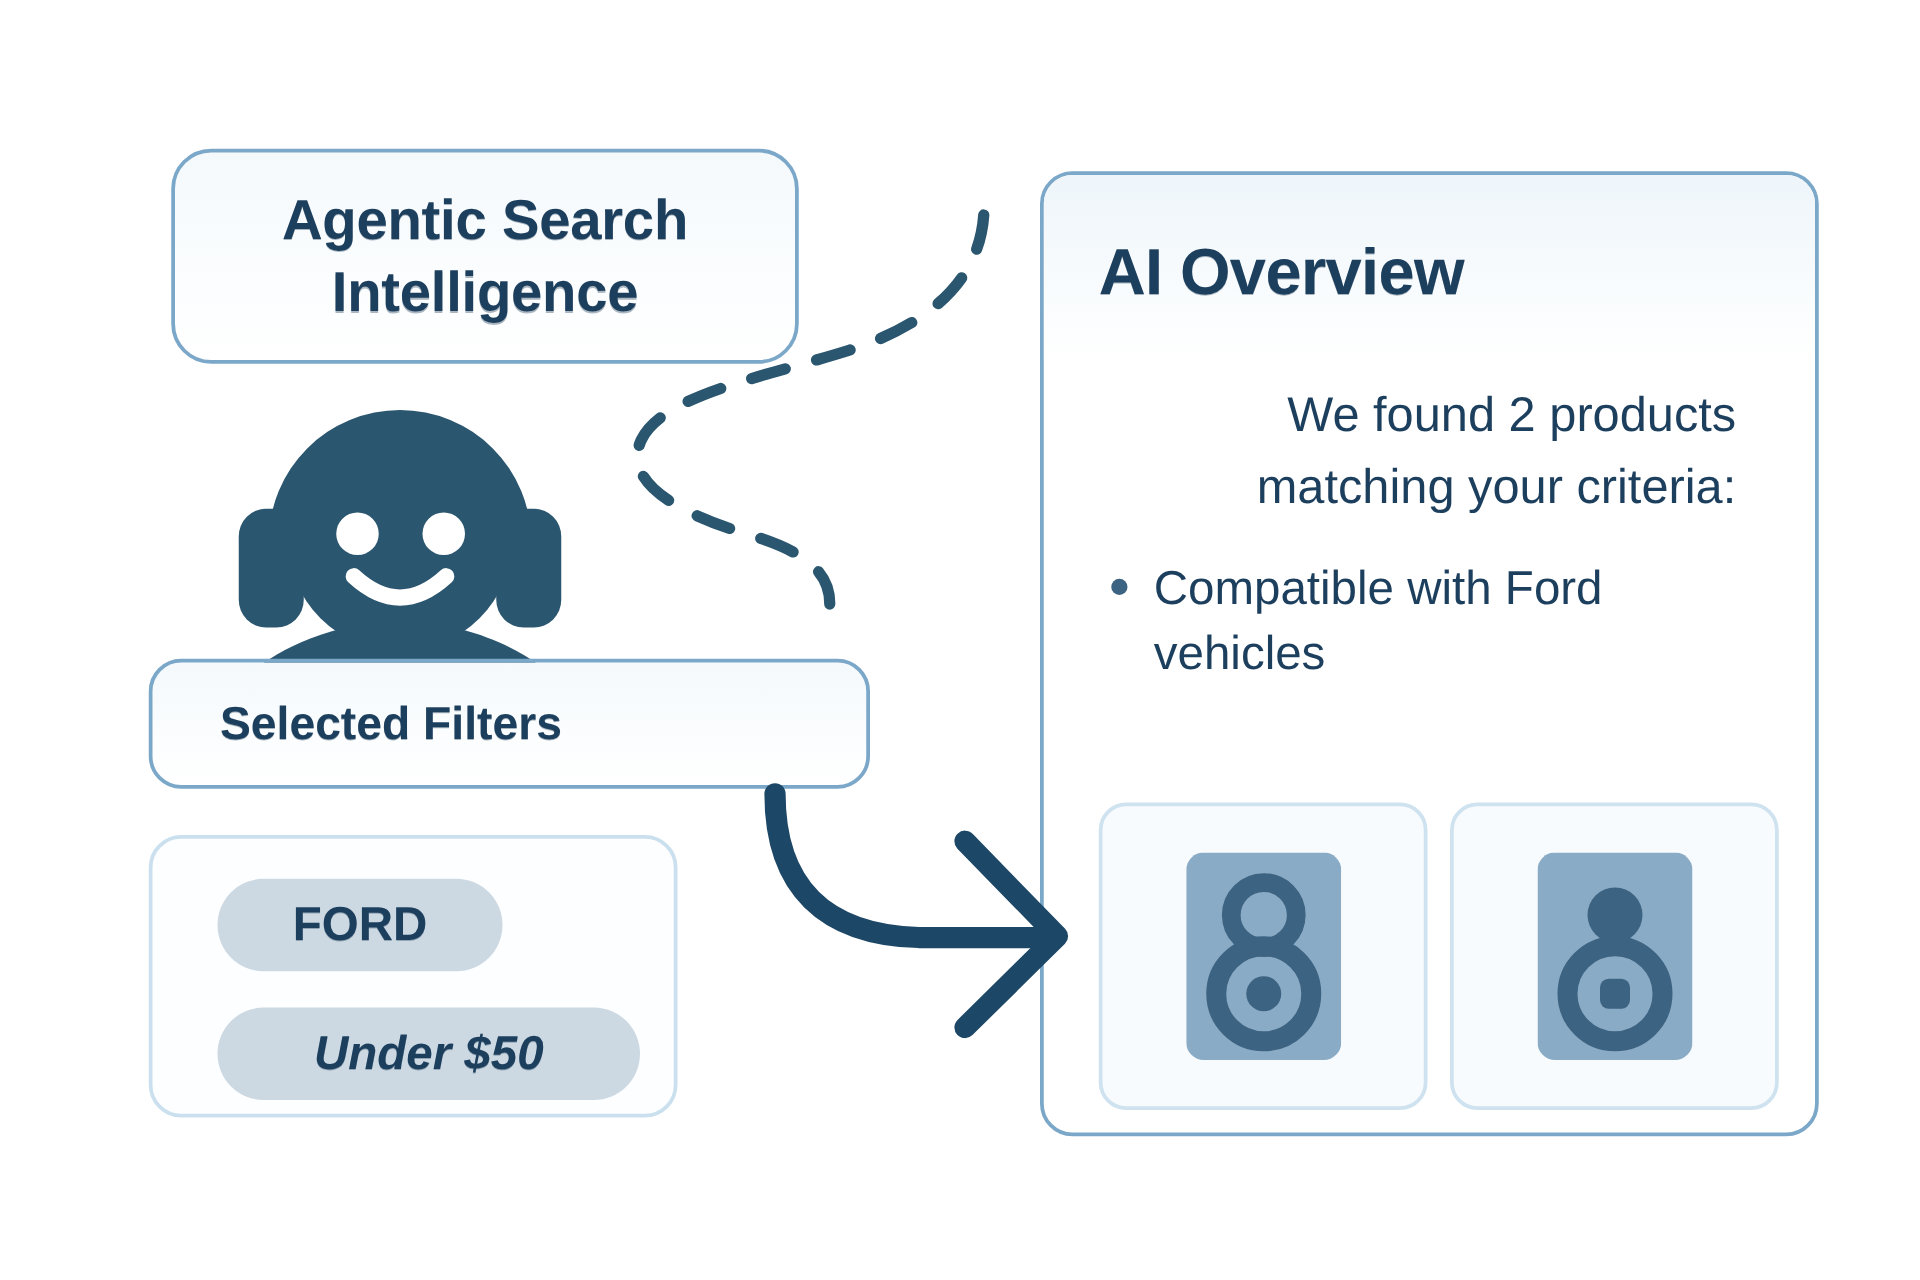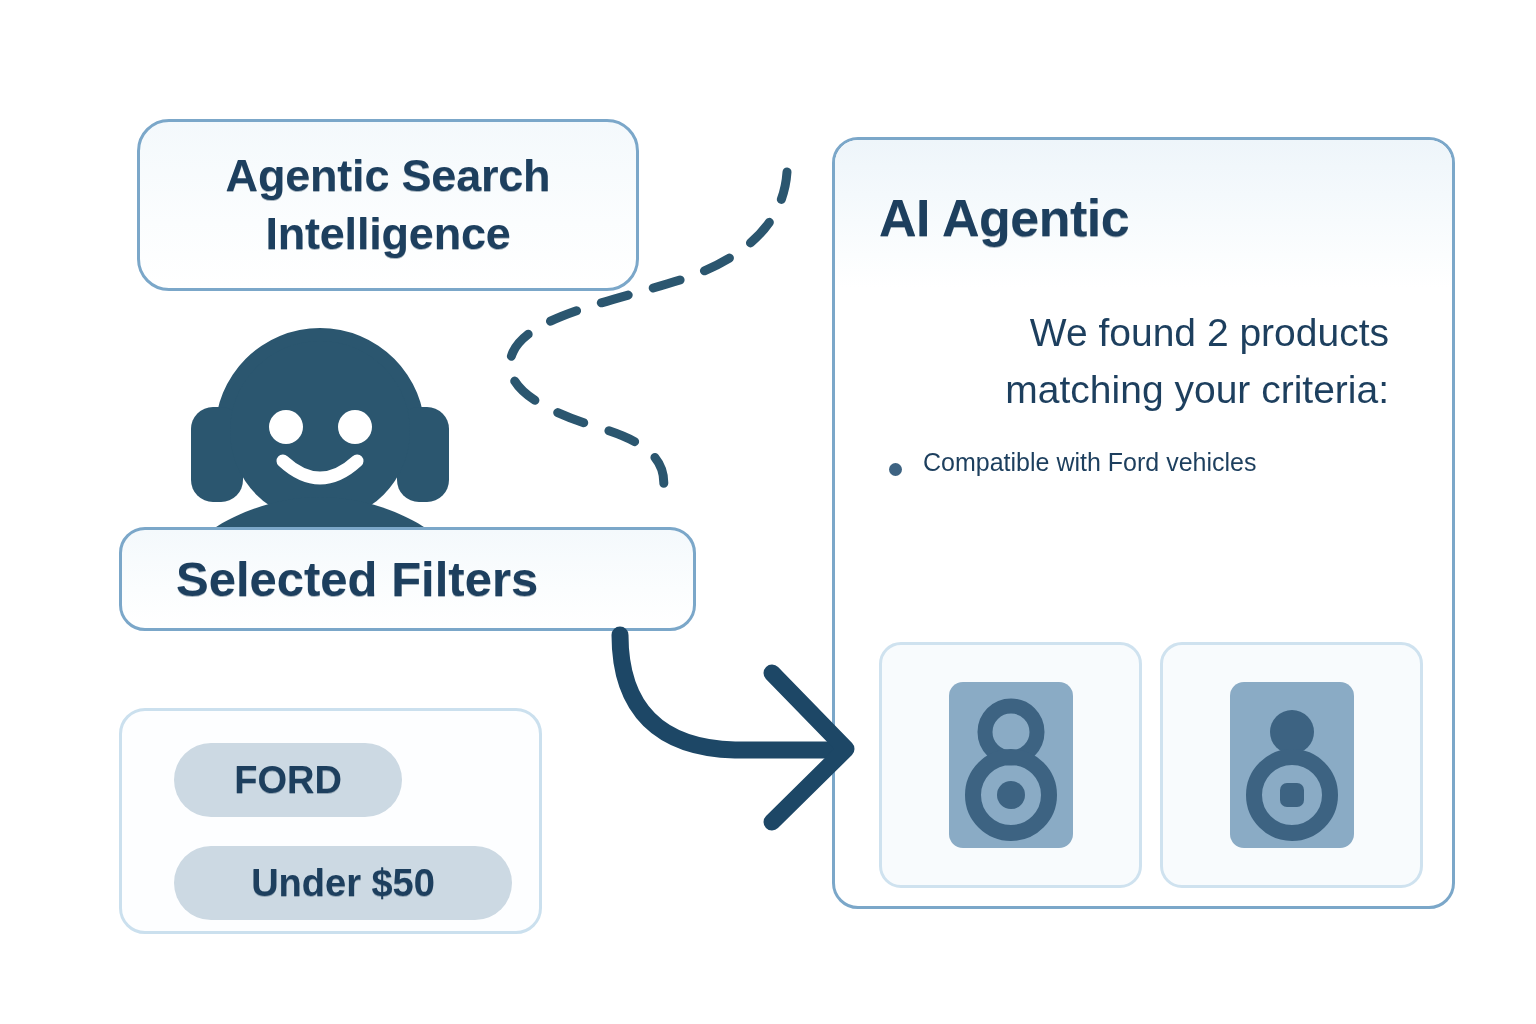--- a/index.html
+++ b/index.html
@@ -69,39 +69,38 @@
     left: 119px;
     top: 527px;
     width: 577px;
     height: 104px;
     border-radius: 26px;
     display: flex;
     align-items: center;
     z-index: 6;
   }
   #filters-card .filters-title {
-    font-size: 49px;
+    font-size: 37px;
     font-weight: bold;
     color: #1d3f5e;
     padding-left: 54px;
     text-shadow: 0 1px 0 rgba(16,48,74,0.35);
   }
 
   
   #chips-card {
     left: 119px;
     top: 668px;
     width: 423px;
     height: 226px;
     border: 3px solid #cbe0ee;
     border-radius: 26px;
     background: #fdfeff;
     padding-top: 22px;
     z-index: 5;
-    margin-top: 40px;
   }
   .chip {
     display: inline-flex;
     align-items: center;
     justify-content: center;
     background: #ccd9e3;
     border-radius: 40px;
     color: #1d3f5e;
     font-size: 38px;
     font-weight: bold;
@@ -114,20 +113,21 @@
     top: 32px;
     width: 228px;
     height: 74px;
   }
   #chip-price {
     position: absolute;
     left: 52px;
     top: 135px;
     width: 338px;
     height: 74px;
+    font-style: italic;
   }
 
   
   #ai-panel {
     left: 832px;
     top: 137px;
     width: 623px;
     height: 772px;
     border-radius: 26px;
     border: 3px solid #7ba7c9;
@@ -168,21 +168,21 @@
     left: 44px;
     top: 305px;
     width: 520px;
     margin: 0;
     padding: 0;
     list-style: none;
   }
   #ai-bullets li {
     position: relative;
     padding-left: 44px;
-    font-size: 25px;
+    font-size: 38px;
     line-height: 1.38;
     margin-bottom: 22px;
     color: #1d3f5e;
   }
   #ai-bullets li .bullet-dot {
     position: absolute;
     left: 10px;
     top: 18px;
     width: 13px;
     height: 13px;
@@ -285,21 +285,21 @@
       <span>FORD</span>
     </div>
     <div class="chip" id="chip-price">
       <span>Under $50</span>
     </div>
   </div>
 
   <div class="card" id="ai-panel">
     <div id="ai-panel-gradient"></div>
 
-    <div id="ai-heading">AI Agentic</div>
+    <div id="ai-heading">AI Overview</div>
 
     <div id="ai-summary">We found 2 products matching your criteria:</div>
 
     <ul id="ai-bullets">
       <li>
         <span class="bullet-dot"></span>
         <span>Compatible with Ford vehicles</span>
       </li>
     </ul>
 

